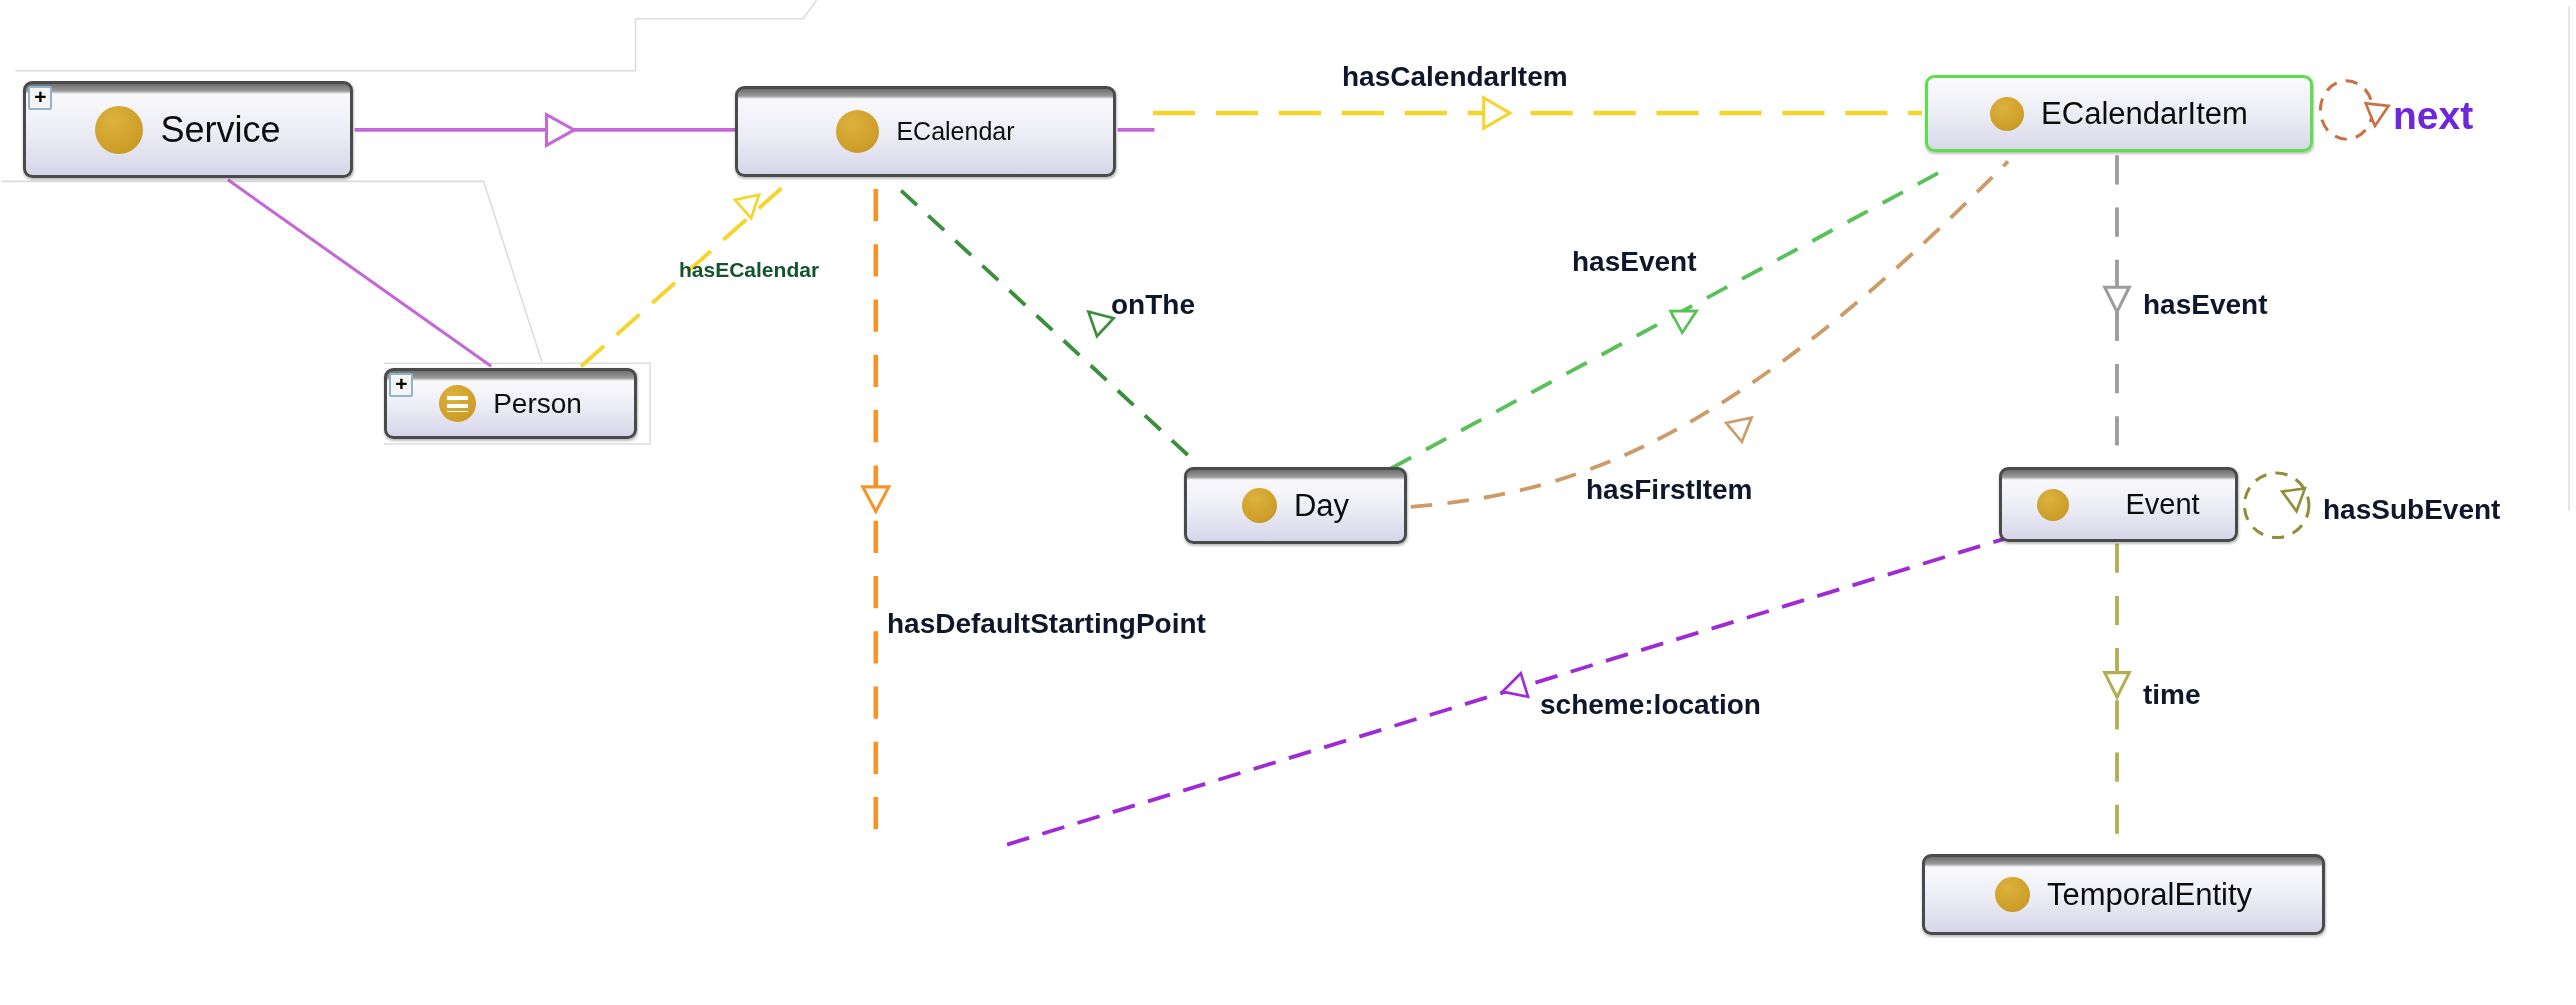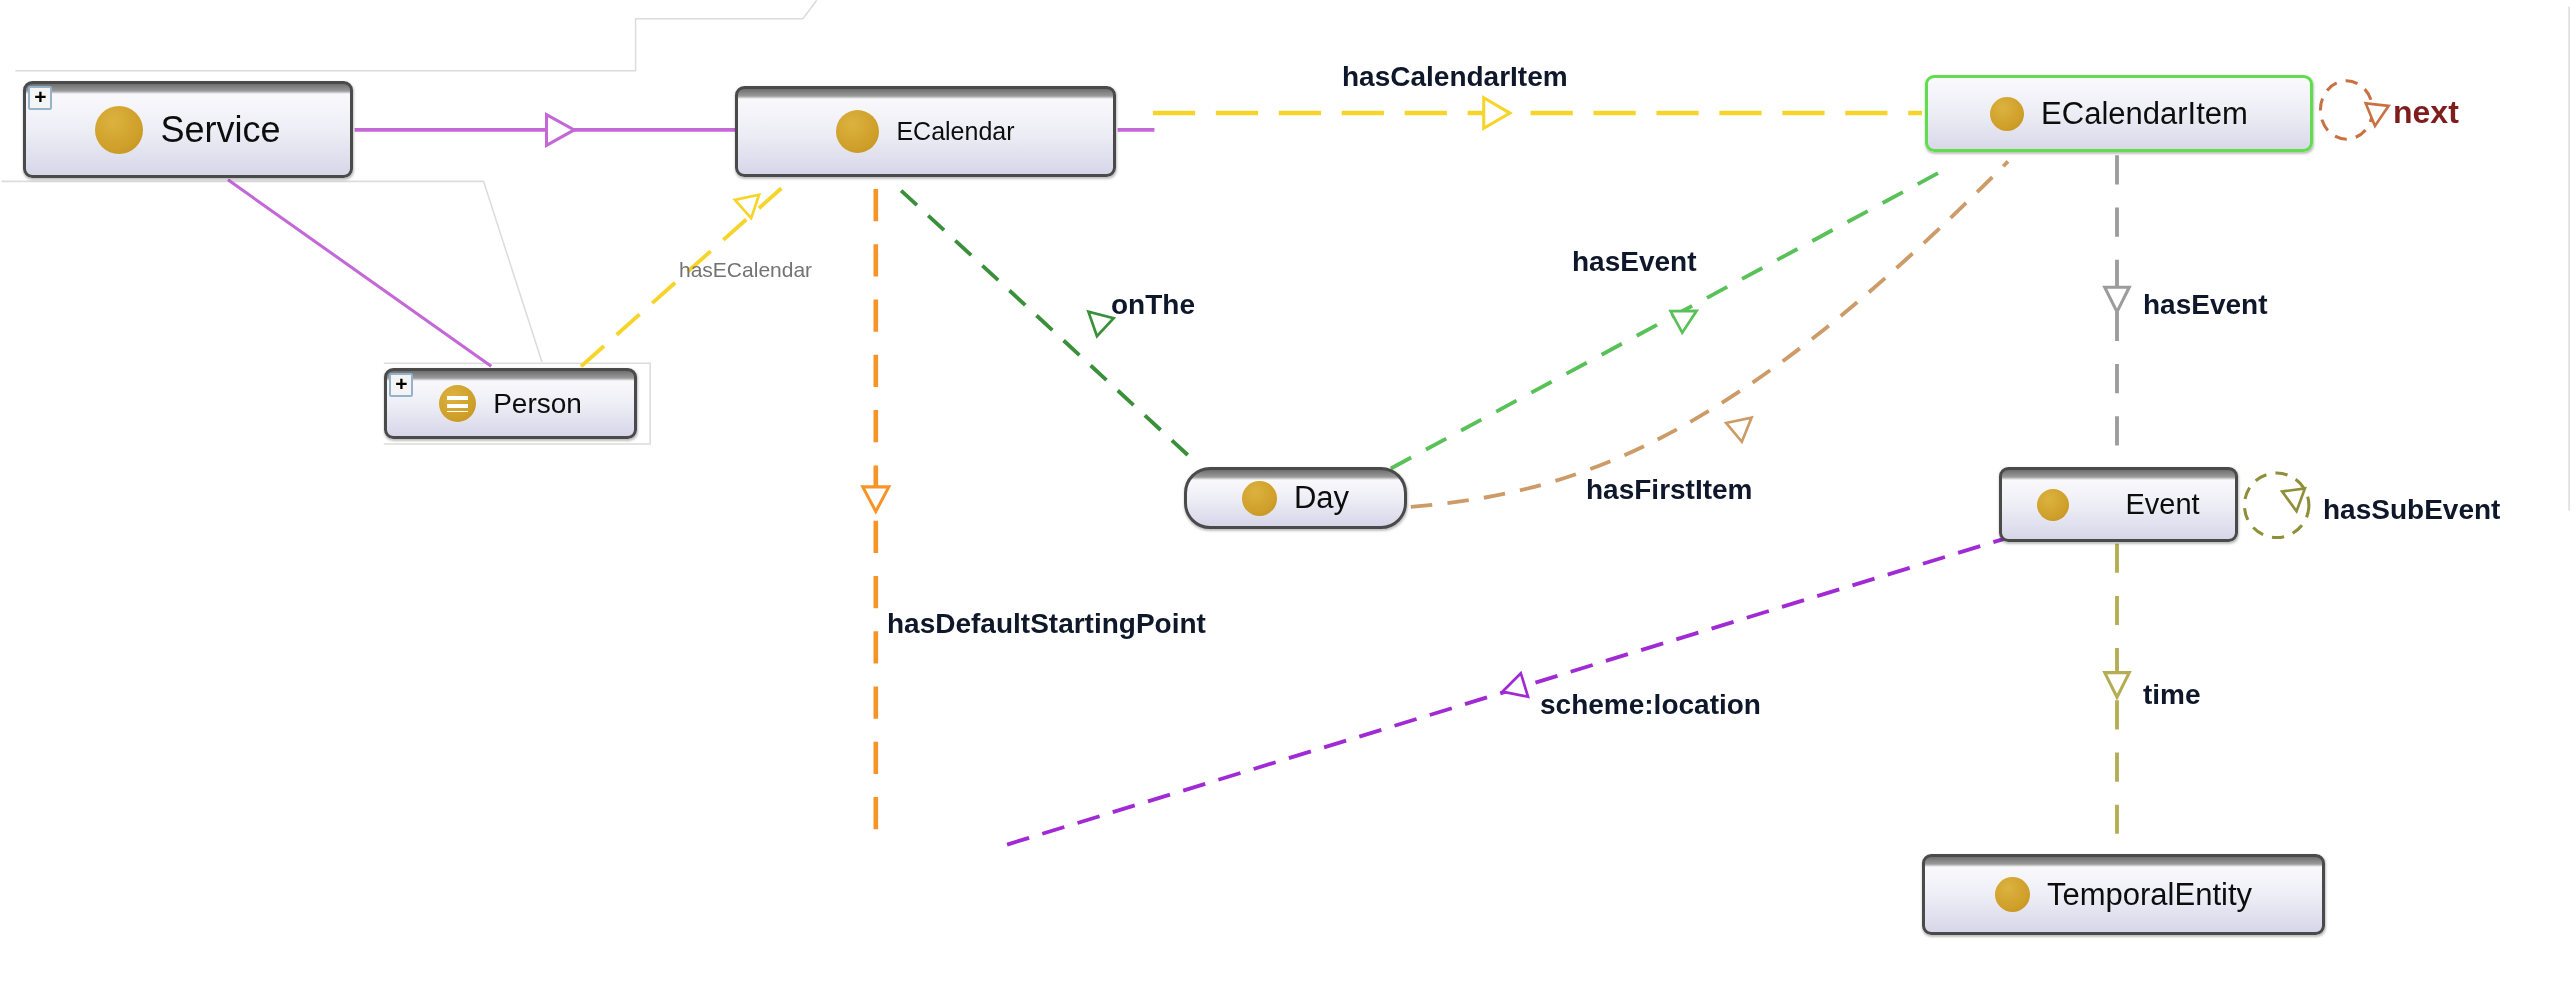--- a/index.html
+++ b/index.html
@@ -16,22 +16,22 @@
               flex:0 0 auto;position:relative;}
   .node .icon.lined::after{content:"";position:absolute;left:22%;top:30%;width:56%;height:44%;
               background:repeating-linear-gradient(180deg,#ffffff 0 3.8px,rgba(255,255,255,0) 3.8px 7.7px);}
   .node .plus{position:absolute;left:2.3px;top:2.3px;width:24px;height:24px;box-sizing:border-box;
               border:2.3px solid #93b2cc;background:#f4f4f4;color:#000;font-weight:bold;font-size:21px;
               line-height:18.4px;text-align:center;border-radius:2.3px;}
   .node.selected{border:3.8px solid #5ede4a;
         background:linear-gradient(180deg,#fafafd 0%,#ebebf4 55%,#d8d8ea 100%);}
 
   .edge-label{position:absolute;font-weight:bold;font-size:28px;color:#0f172a;white-space:nowrap;}
-  .edge-label.small{font-size:21px;color:#737373;font-weight:400;}
-  .edge-label.big{font-size:32px;color:#7f1d1d;}
+  .edge-label.small{font-size:21px;color:#14532d;font-weight:700;}
+  .edge-label.big{font-size:39px;color:#6d28d9;}
 </style>
 </head>
 <body>
 
 <div id="canvas">
 
   <svg class="edges" viewBox="0 0 3356 1310">
 
     <path d="M20,92 H828 V24 H1046 L1064,0" fill="none" stroke="#dcdcdc" stroke-width="2"></path>
     <path d="M2,236 H630 L706,471 M500,473 H847 V578 H500" fill="none" stroke="#dcdcdc" stroke-width="2"></path>
@@ -104,21 +104,21 @@
     <span class="icon" style="width:34px;height:34px;"></span>
     <span class="nlabel" style="font-size:31px;">ECalendarItem</span>
   </div>
 
   <div class="node" style="left:384px;top:368px;width:253px;height:71px;">
     <div class="plus">+</div>
     <span class="icon lined" style="width:37px;height:37px;"></span>
     <span class="nlabel" style="font-size:28px;">Person</span>
   </div>
 
-  <div class="node" style="left:1184px;top:467px;width:223px;height:62px;border-radius:26px;">
+  <div class="node" style="left:1184px;top:467px;width:223px;height:77px;">
     <span class="icon" style="width:35px;height:35px;"></span>
     <span class="nlabel" style="font-size:31px;">Day</span>
   </div>
 
   <div class="node" style="left:1999px;top:467px;width:239px;height:75px;">
     <span class="icon" style="width:32px;height:32px;"></span>
     <span class="nlabel" style="font-size:29px;margin-left:39px;">Event</span>
   </div>
 
 

